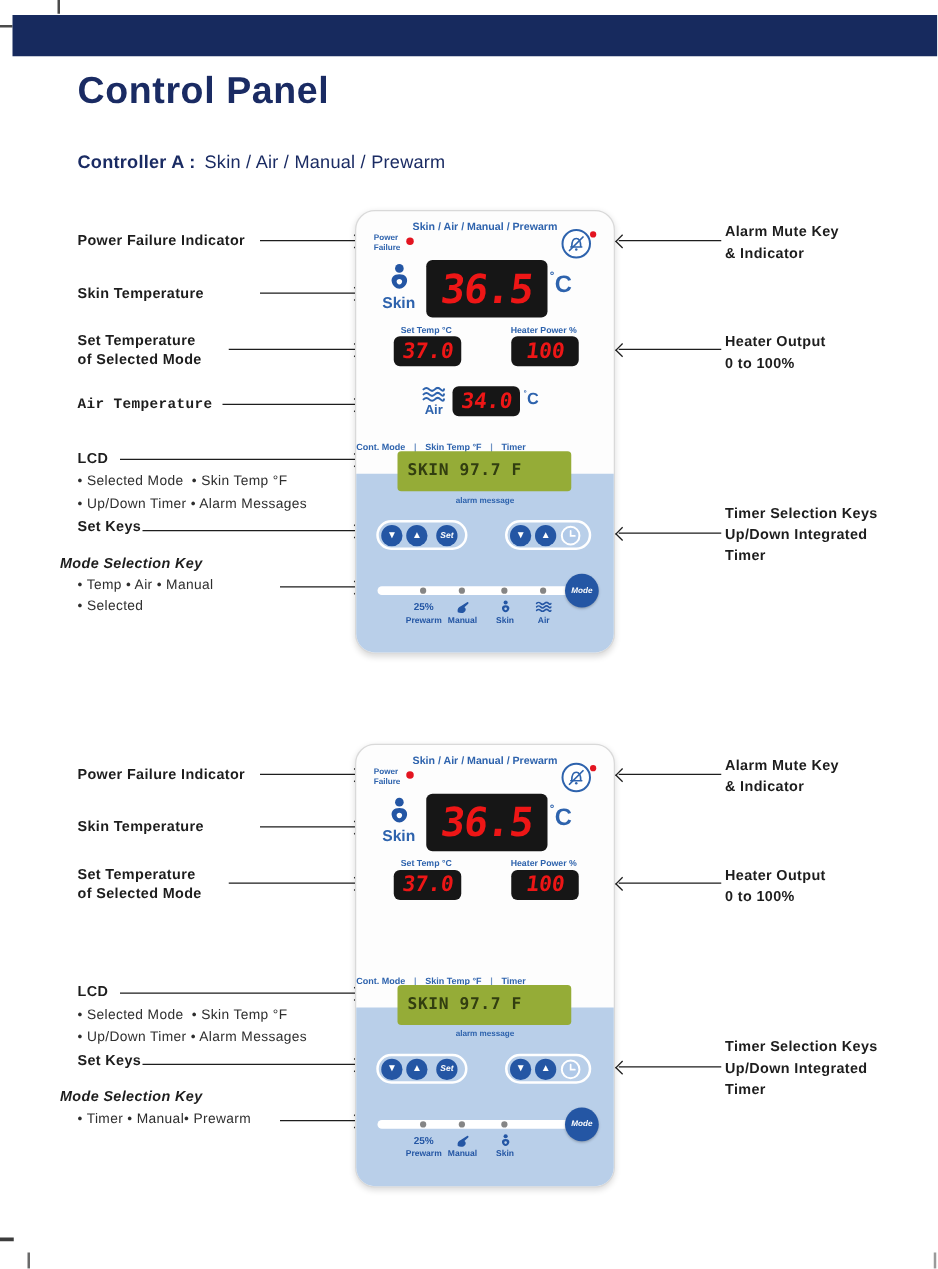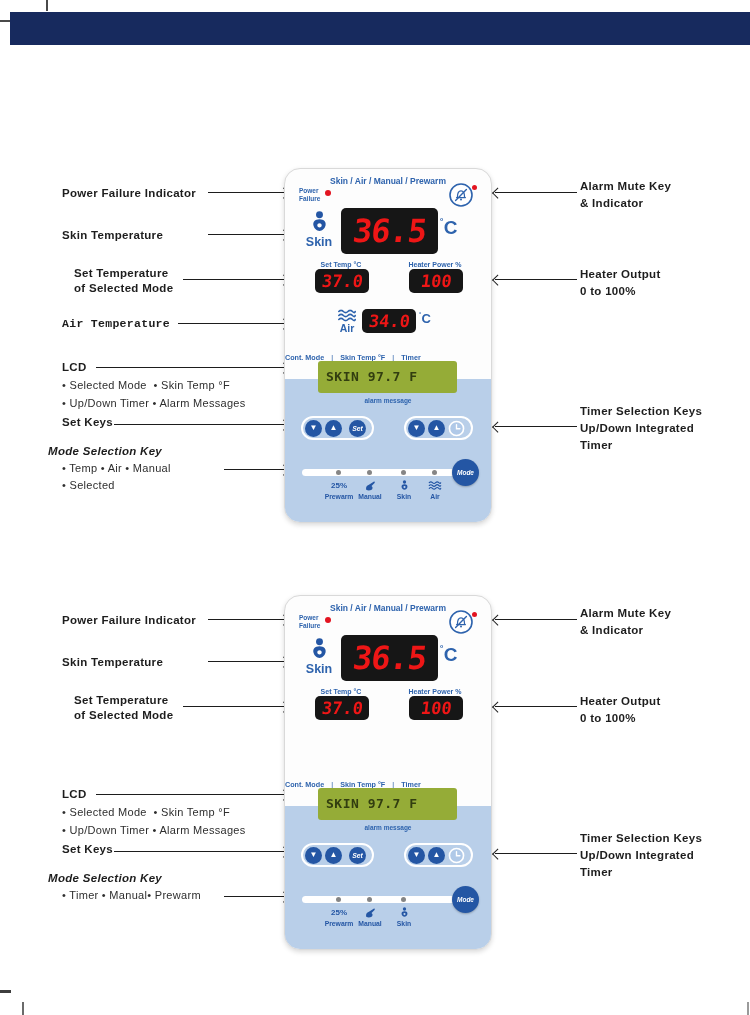--- a/index.html
+++ b/index.html
@@ -26,21 +26,21 @@
   .h-bold{font-weight:700;}
   .h-rest{font-weight:400;margin-left:3px;}
   #section-b .h-rest{font-weight:700;}
 
   
   .co{position:absolute;color:#1d1d1d;font-size:11.5px;font-weight:700;
       letter-spacing:.3px;line-height:14.5px;}
   .co .sub{display:block;font-weight:400;font-size:11px;color:#2e2e2e;white-space:pre;}
   .co-power{left:62px;top:186px;}
   .co-skin{left:62px;top:228px;}
-  .co-set{left:62px;top:266px;margin-left:12px;}
+  .co-set{left:62px;top:266px;}
   .co-air{left:62px;top:317px;font-family:Liberation Mono, monospace;}
   .co-lcd{left:62px;top:360px;}
   .co-lcdb1{left:62px;top:378px;}
   .co-lcdb2{left:62px;top:396px;}
   .co-setkeys{left:62px;top:415px;}
   .co-modekey{left:48px;top:444px;font-style:italic;}
   .co-modeb1{left:62px;top:461px;}
   .co-modeb2{left:62px;top:478px;}
   .co-alarm{left:580px;top:178px;line-height:17px;}
   .co-heater{left:580px;top:266px;line-height:17px;}
@@ -168,22 +168,27 @@
 
 <div class="page">
 
   <div class="mk mk-tv"></div>
   <div class="mk mk-th"></div>
   <div class="mk mk-bh"></div>
   <div class="mk mk-bv1"></div>
   <div class="mk mk-bv2"></div>
 
   <div class="topbar"></div>
+  <div class="page-title">Control Panel</div>
 
   <div class="section" id="section-a">
+    <div class="sec-heading">
+      <span class="h-bold">Controller A :</span>
+      <span class="h-rest">Skin / Air / Manual / Prewarm</span>
+    </div>
 
     <div class="co co-power">Power Failure Indicator</div>
     <div class="arr right arr-power"></div>
     <div class="co co-skin">Skin Temperature</div>
     <div class="arr right arr-skin"></div>
     <div class="co co-set">
       <span>Set Temperature</span><br>
       <span>of Selected Mode</span>
     </div>
     <div class="arr right arr-set"></div>

